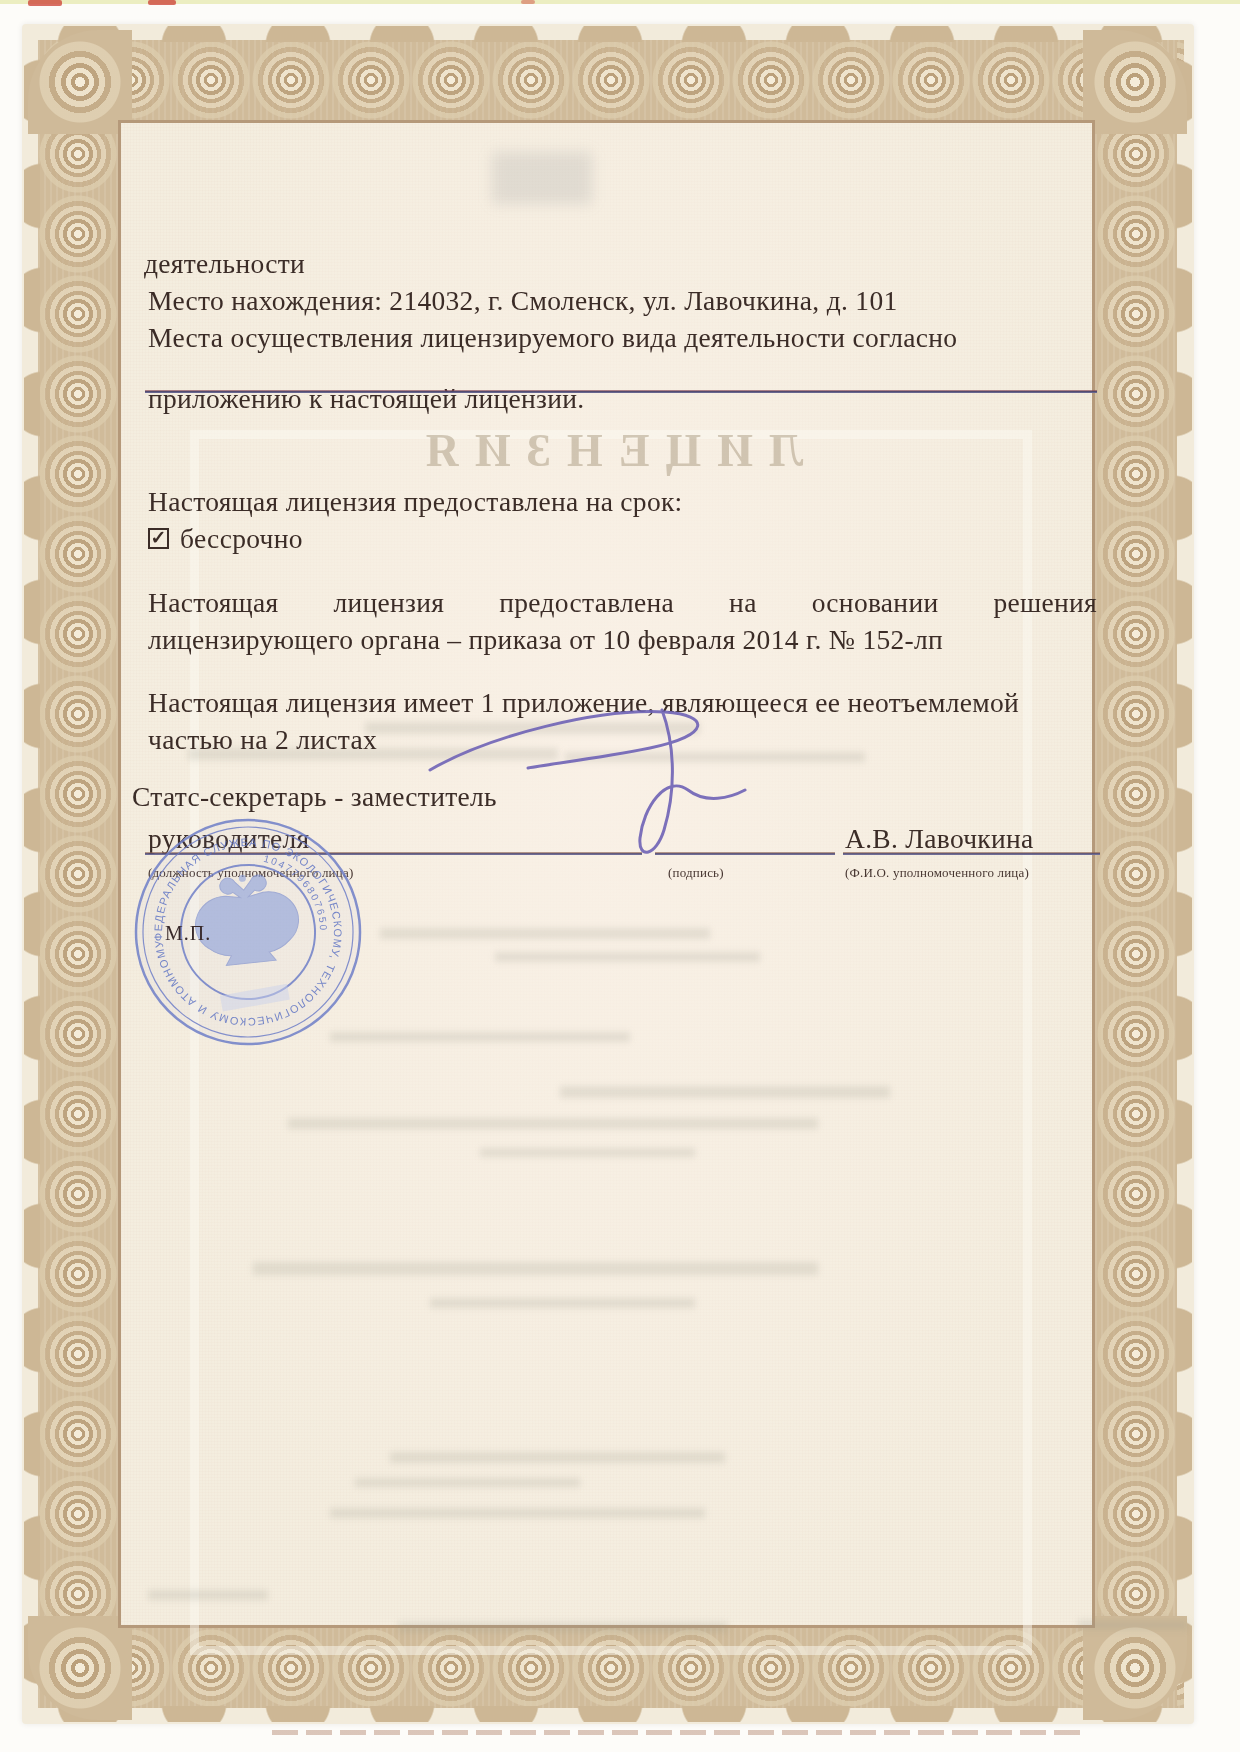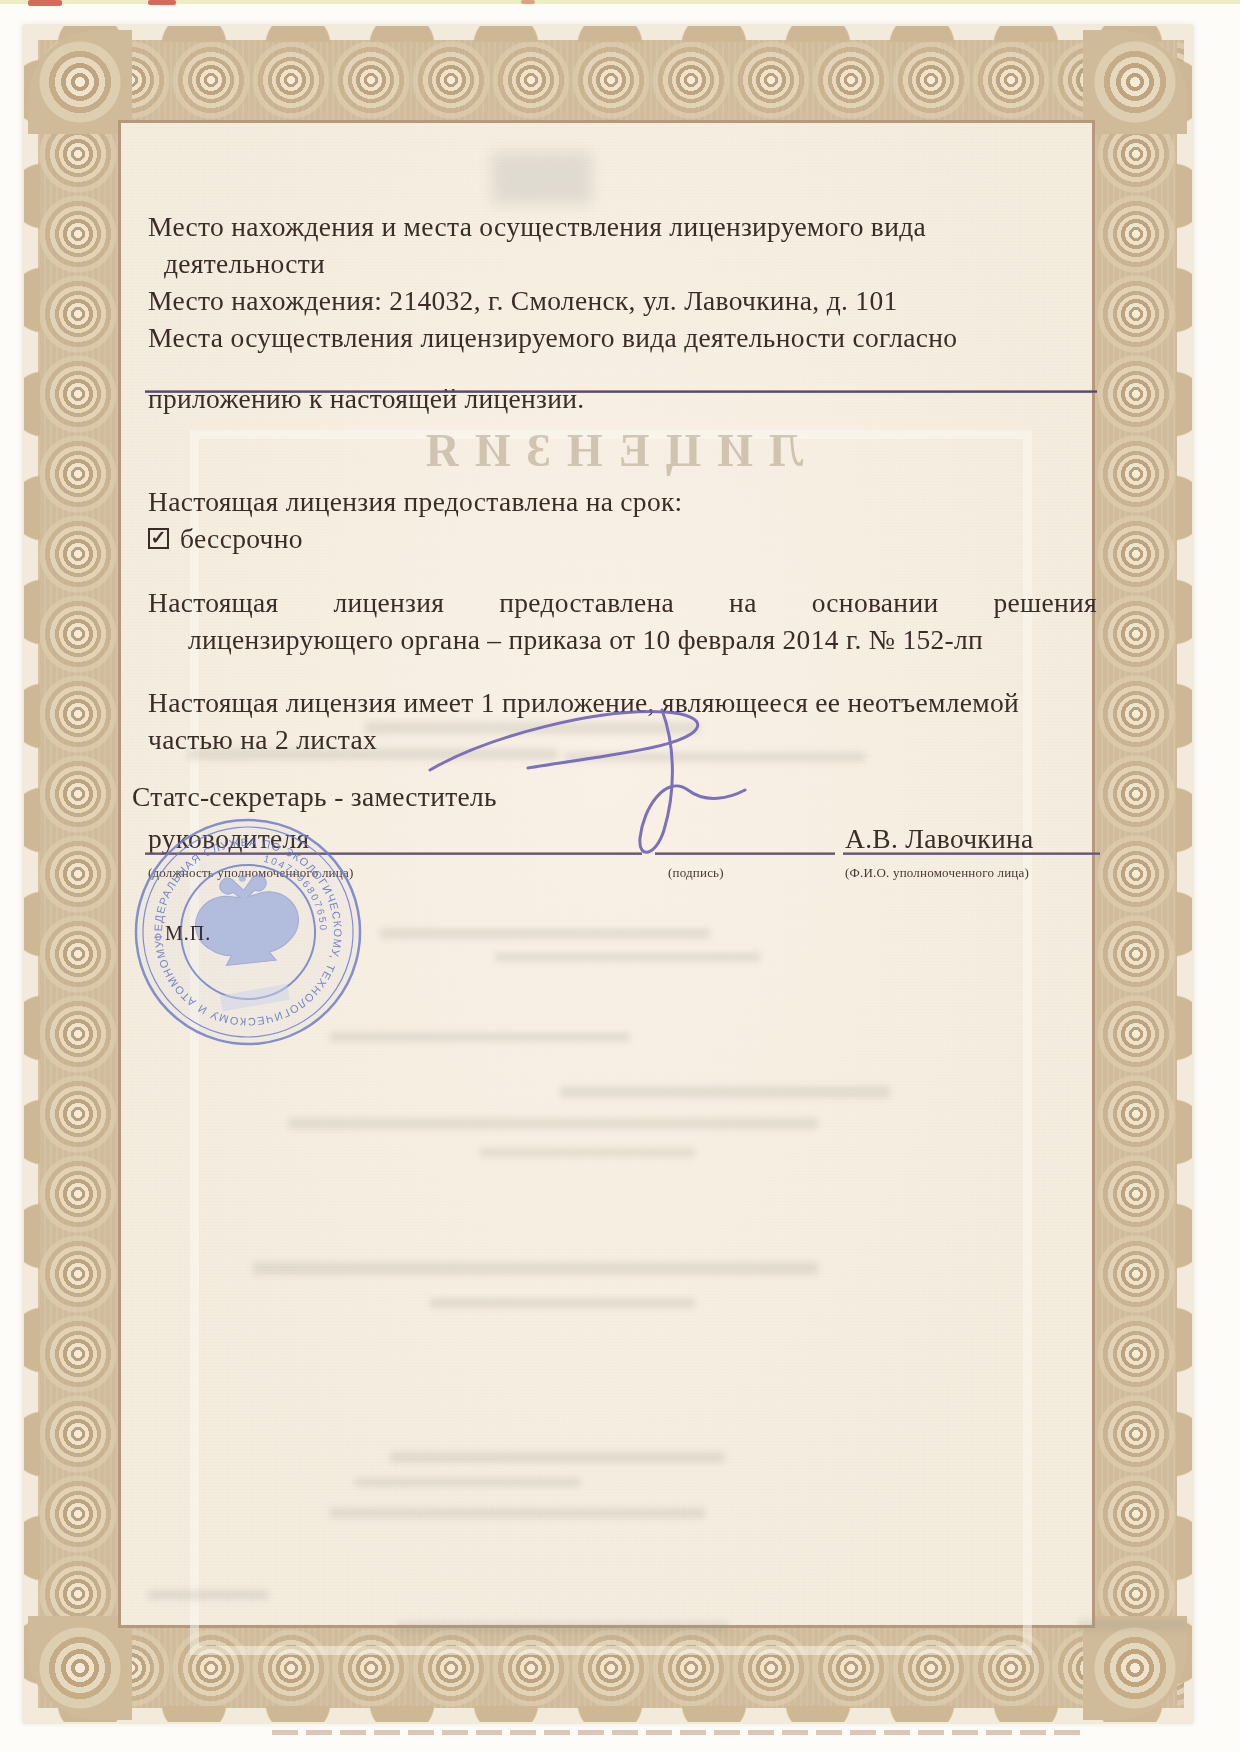--- a/index.html
+++ b/index.html
@@ -106,42 +106,41 @@
   <div class="gb" style="left:480px;top:1148px;width:215px;height:9px;"></div>
   <div class="gb" style="left:253px;top:1262px;width:565px;height:13px;"></div>
   <div class="gb" style="left:430px;top:1298px;width:265px;height:10px;"></div>
   <div class="gb" style="left:390px;top:1452px;width:335px;height:11px;"></div>
   <div class="gb" style="left:355px;top:1478px;width:225px;height:9px;"></div>
   <div class="gb" style="left:330px;top:1508px;width:375px;height:10px;"></div>
   <div class="gb" style="left:148px;top:1590px;width:120px;height:10px;"></div>
   <div class="gb" style="left:398px;top:1622px;width:330px;height:11px;"></div>
   <div class="gb" style="left:1078px;top:1620px;width:110px;height:10px;"></div>
 
-  <div class="t" style="left:148px;top:208px;">Место нахождения и места осуществления лицензируемого вида</div>
-  <div class="t" style="left:164px;top:245px;">деятельности</div>
+  <div class="t" style="left:144px;top:245px;">деятельности</div>
   <div class="t" style="left:148px;top:282px;">Место нахождения: 214032, г. Смоленск, ул. Лавочкина, д. 101</div>
   <div class="t" style="left:148px;top:319px;">Места осуществления лицензируемого вида деятельности согласно</div>
   <div class="t" style="left:148px;top:356px;margin-top:24px;">приложению к настоящей лицензии.</div>
   <div class="rule" style="left:145px;top:390px;width:952px;"></div>
 
   <div class="t" style="left:148px;top:483px;">Настоящая лицензия предоставлена на срок:</div>
   <div class="t checkline" style="left:148px;top:520px;">
     <span class="checkbox">✓</span>
     <span>бессрочно</span>
   </div>
 
   <div class="t justified" style="left:148px;top:584px;width:949px;">
     <span>Настоящая</span>
     <span>лицензия</span>
     <span>предоставлена</span>
     <span>на</span>
     <span>основании</span>
     <span>решения</span>
   </div>
-  <div class="t" style="left:148px;top:621px;margin-left:40px;">лицензирующего органа – приказа от 10 февраля 2014 г. № 152-лп</div>
+  <div class="t" style="left:148px;top:621px;">лицензирующего органа – приказа от 10 февраля 2014 г. № 152-лп</div>
 
   <div class="t" style="left:148px;top:684px;">Настоящая лицензия имеет 1 приложение, являющееся ее неотъемлемой</div>
   <div class="t" style="left:148px;top:721px;">частью на 2 листах</div>
 
   <div class="t" style="left:132px;top:778px;text-align:right;">Статс-секретарь - заместитель</div>
   <div class="t" style="left:148px;top:820px;">руководителя</div>
   <div class="t" style="left:845px;top:820px;">А.В. Лавочкина</div>
   <div class="sig-rule" style="left:145px;top:852px;width:497px;"></div>
   <div class="sig-rule" style="left:655px;top:852px;width:180px;"></div>
   <div class="sig-rule" style="left:843px;top:852px;width:257px;"></div>

